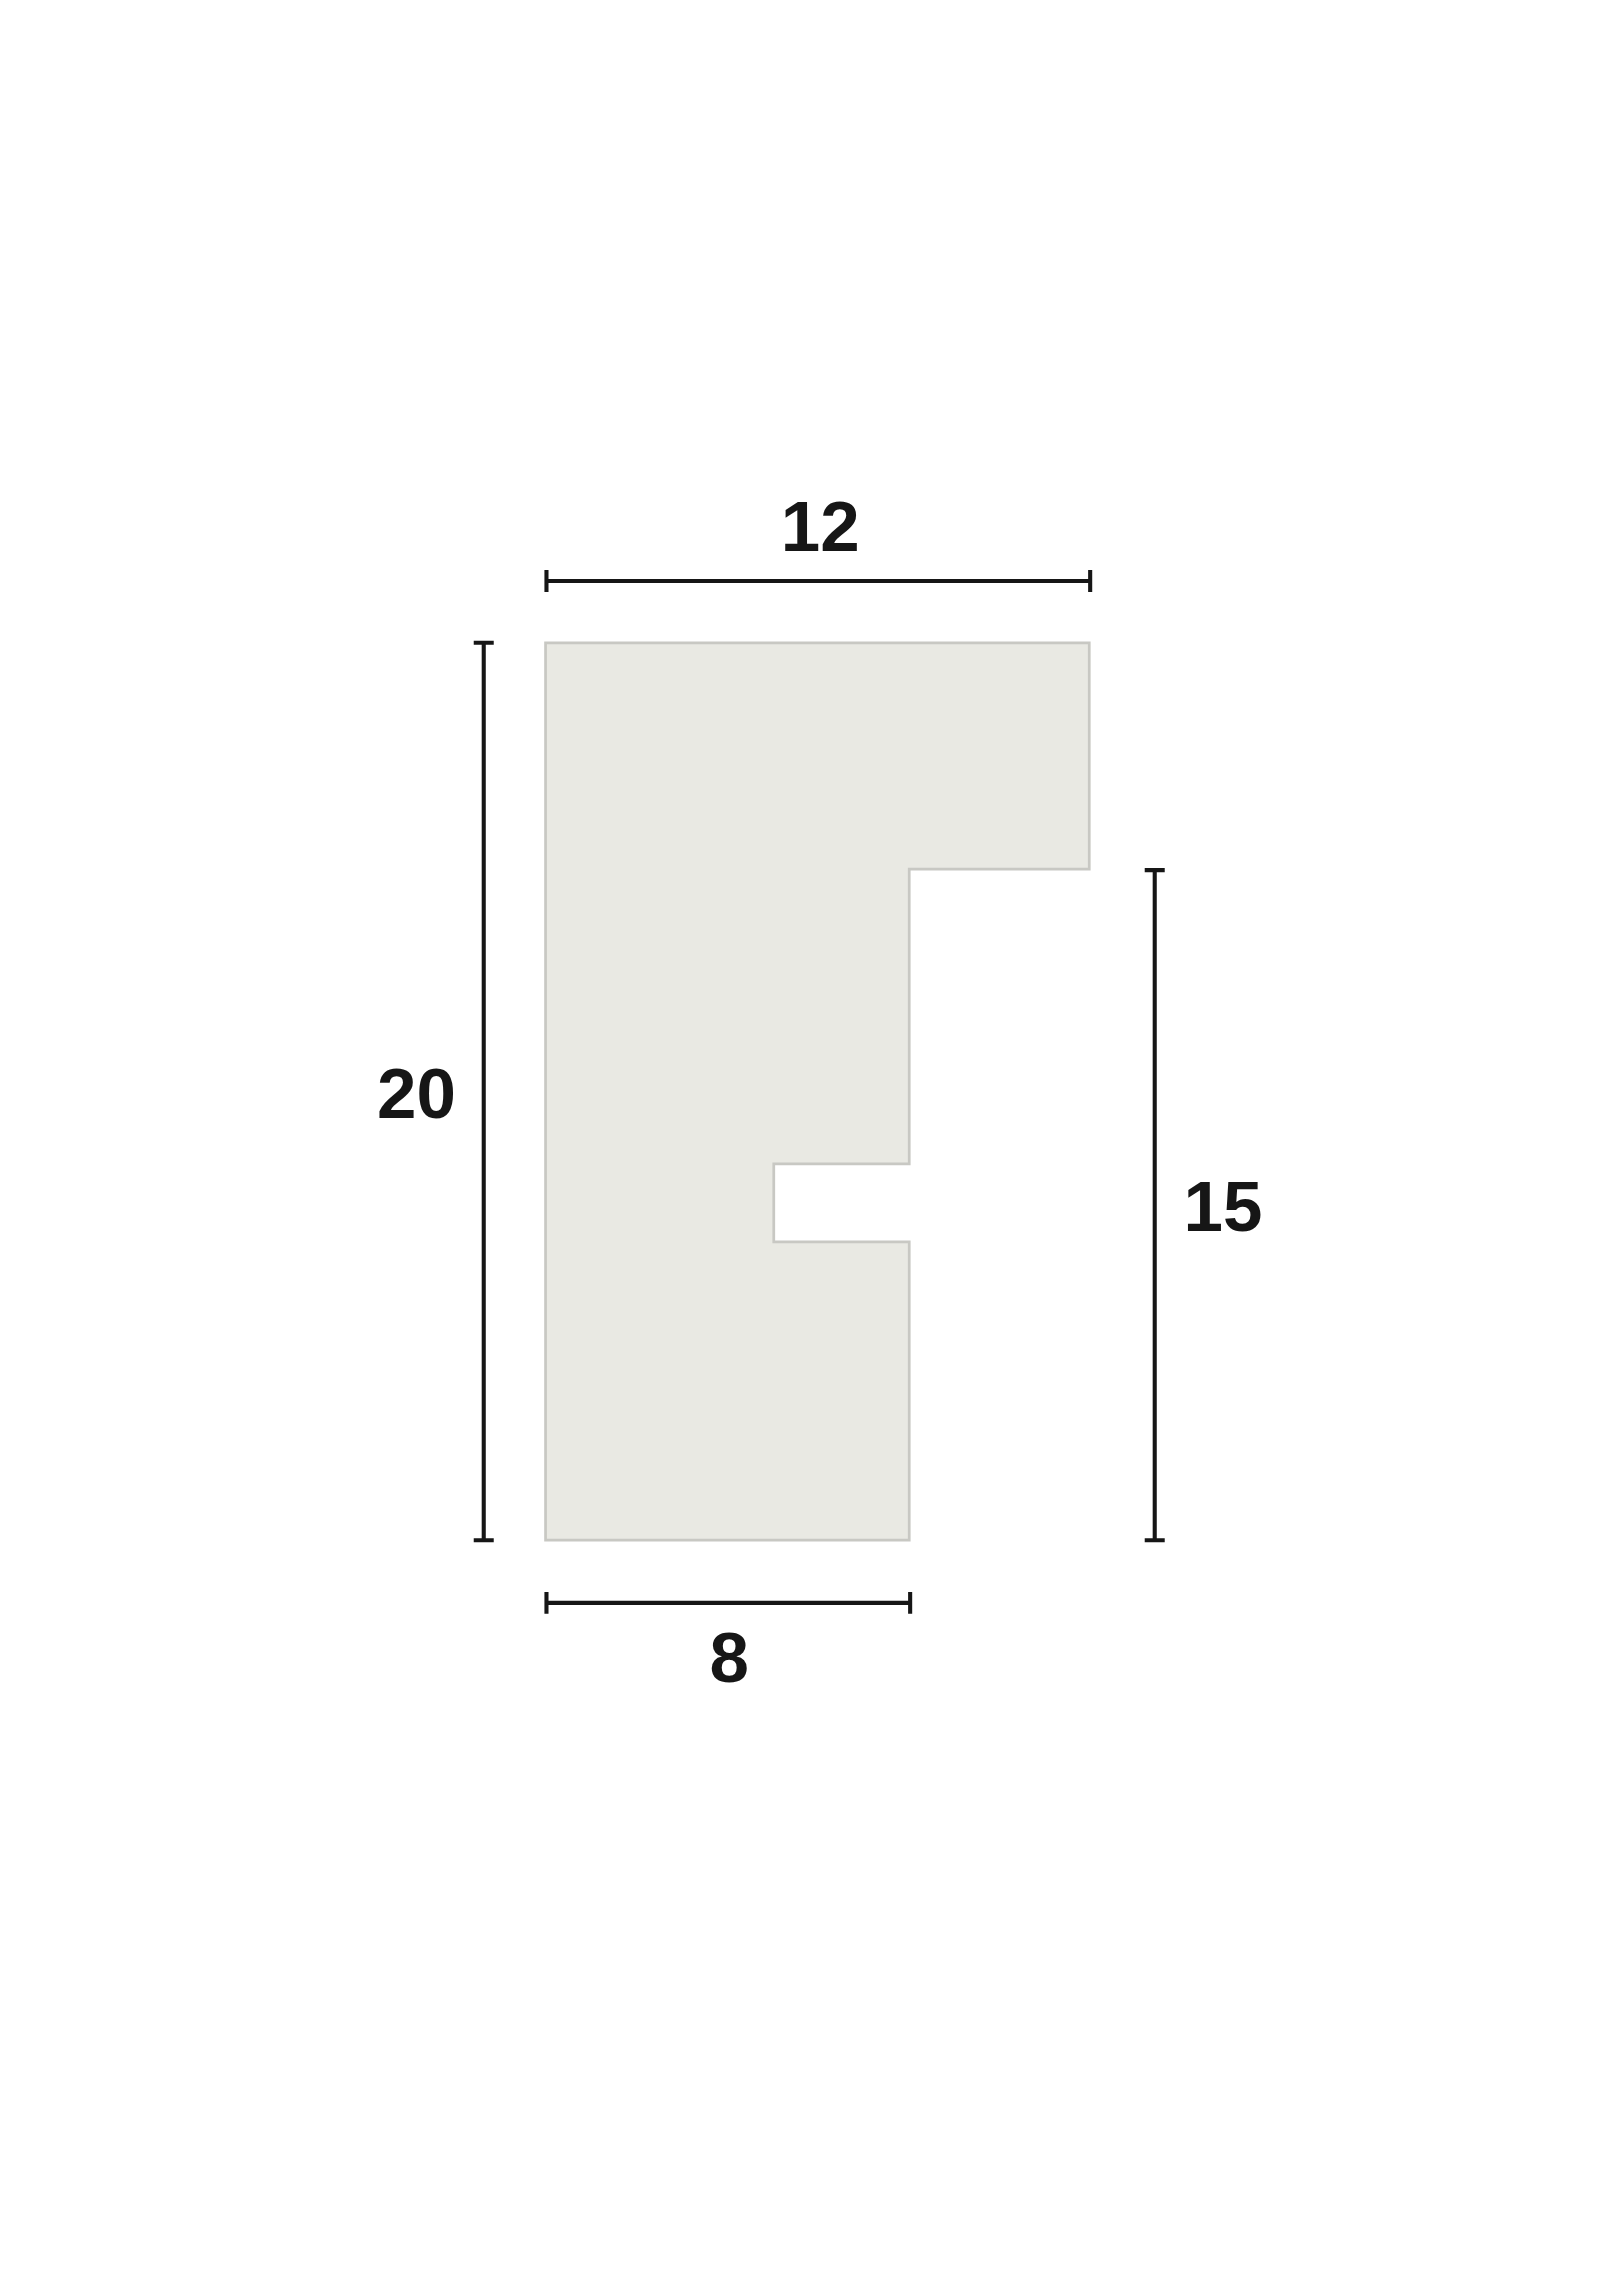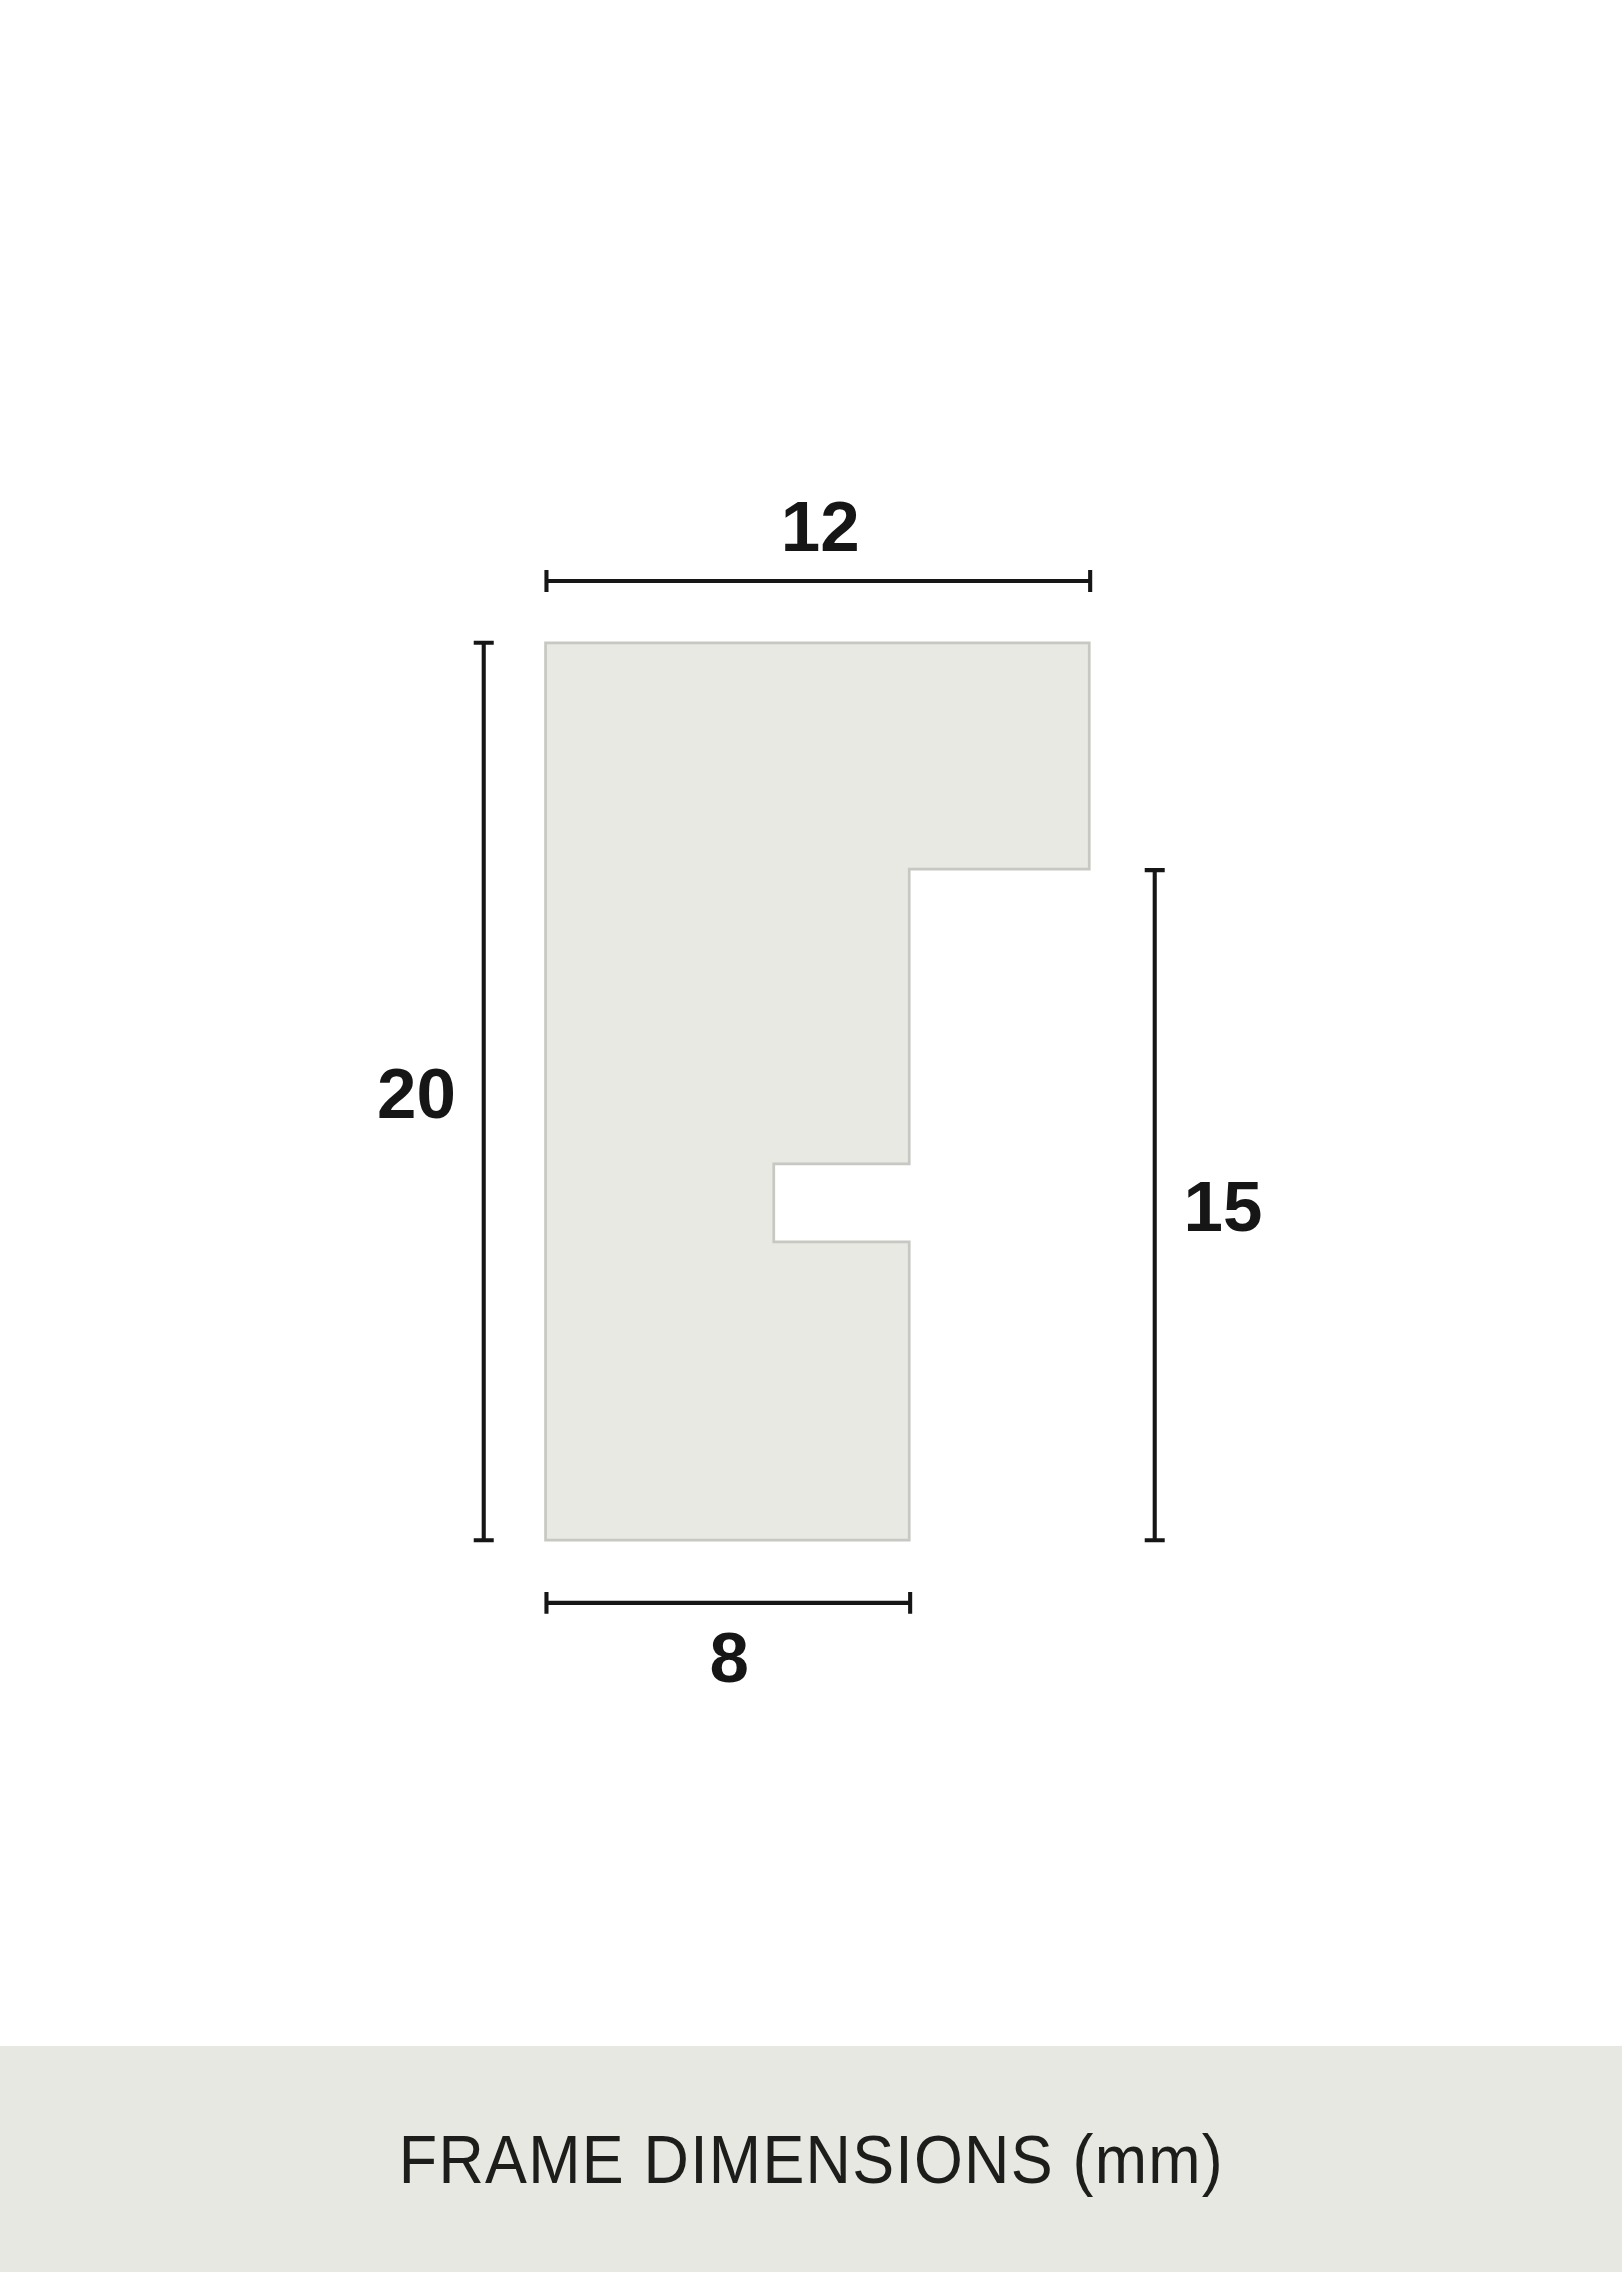--- a/index.html
+++ b/index.html
@@ -7,20 +7,21 @@
     padding: 0;
     background: #ffffff;
   }
   .page {
     position: relative;
     width: 1623px;
     height: 2273px;
     background: #ffffff;
     overflow: hidden;
     font-family: "Liberation Sans", sans-serif;
+    border-radius: 14px;
   }
   .drawing {
     position: absolute;
     left: 0;
     top: 0;
     width: 1623px;
     height: 2273px;
     display: block;
   }
   .profile {
@@ -84,18 +85,15 @@
       <path class="dimline" d="M1270 957 V1694 M1259 957 H1281 M1259 1694 H1281"></path>
       <text class="dimlabel" x="1345" y="1354">15</text>
     </g>
 
     <g>
       <path class="dimline" d="M601 1763 H1001 M601 1751 V1775 M1001 1751 V1775"></path>
       <text class="dimlabel" x="802" y="1850">8</text>
     </g>
   </svg>
 
-  <div class="banner">
-    <div class="banner-text">FRAME DIMENSIONS (mm)</div>
-  </div>
 
 </div>
 
 
 </body></html>

